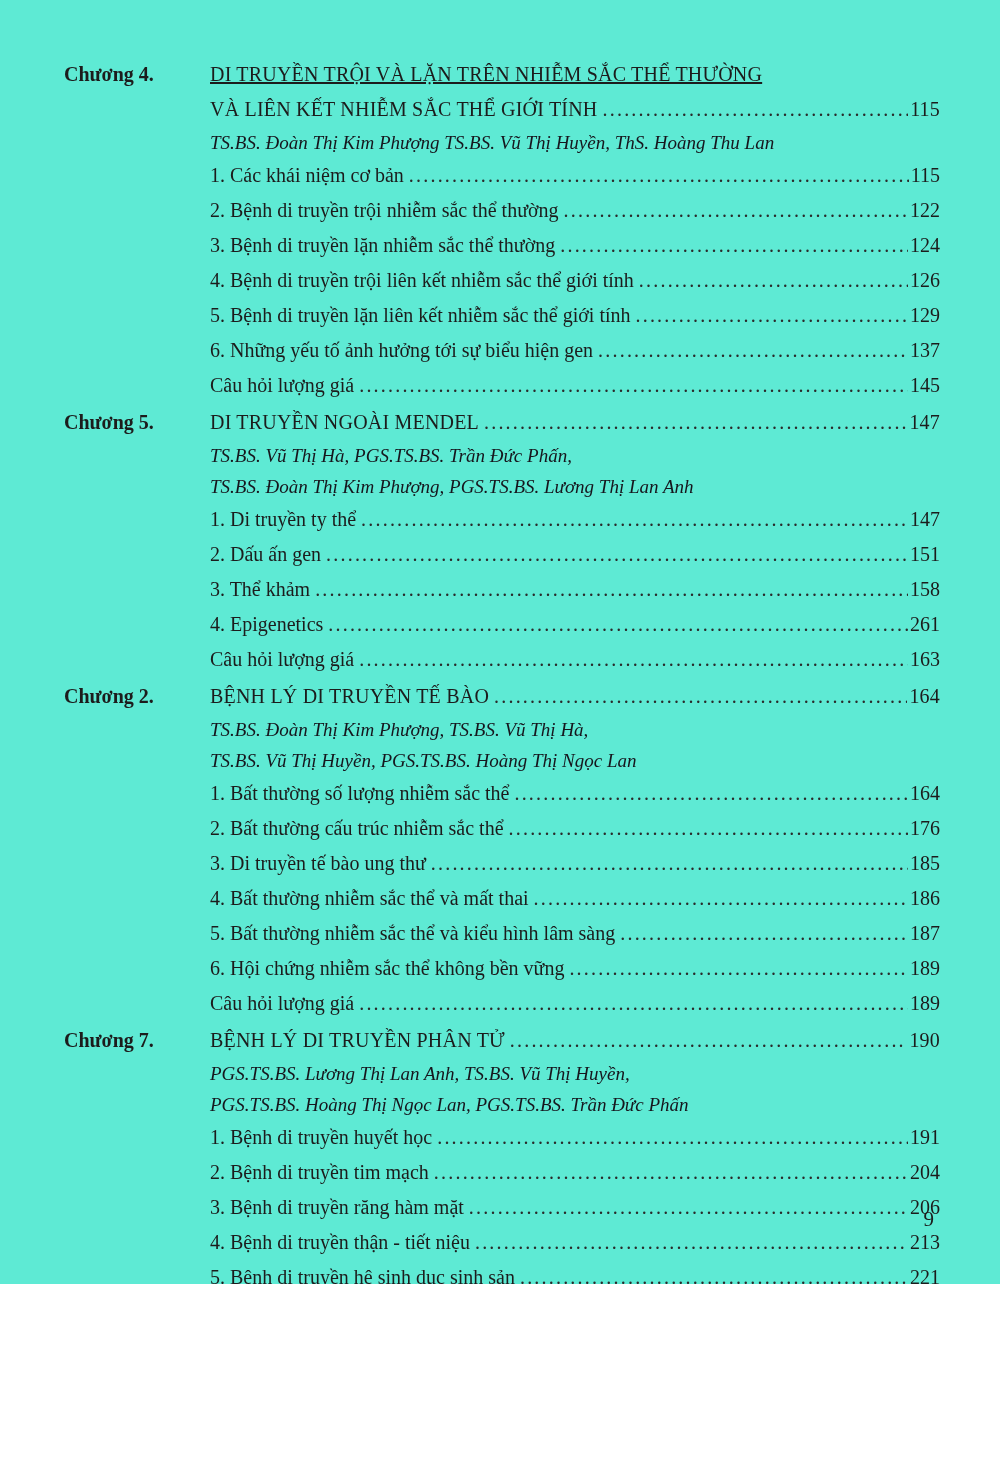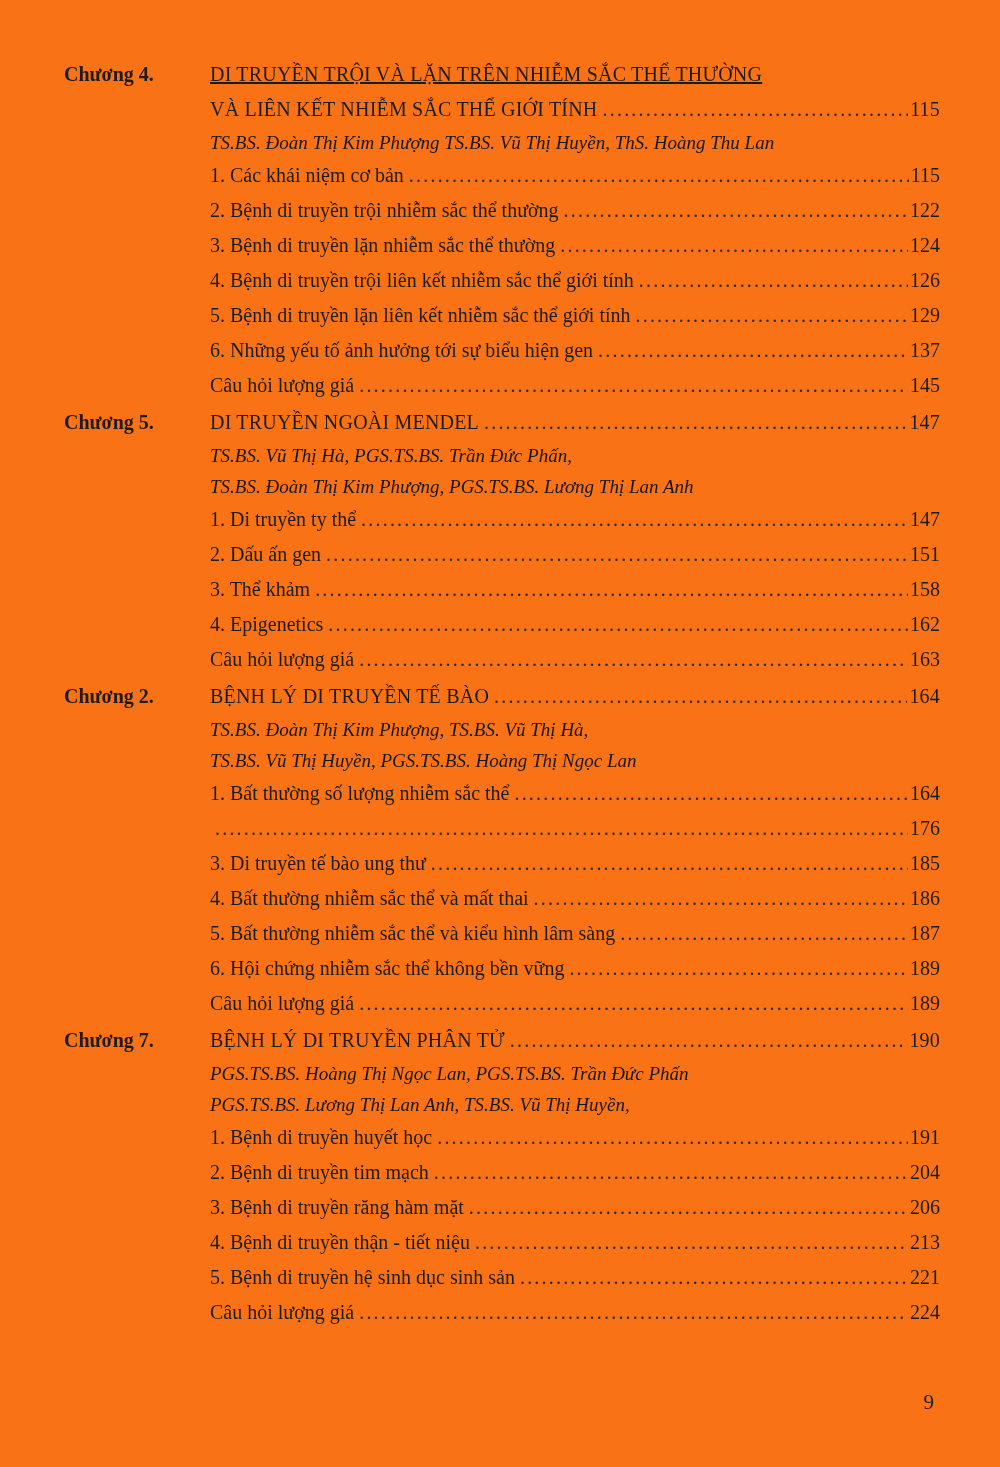--- a/index.html
+++ b/index.html
@@ -1,19 +1,19 @@
 <!DOCTYPE html>
 <html><head>
 <meta charset="utf-8">
 <style>
   html, body { margin: 0; padding: 0; background: #ffffff; }
   .page {
     width: 1000px;
-    height: 1467px;
-    background: #f97316;
+    height: 1284px;
+    background: #5eead4;
     position: relative;
     box-sizing: border-box;
     padding: 57px 60px 0 64px;
     font-family: "Liberation Serif", "DejaVu Serif", serif;
     color: #1c1c1c;
     overflow: hidden;
   }
   .chapter {
     display: grid;
     grid-template-columns: 146px 1fr;
@@ -147,21 +147,21 @@
             <span class="row-page">151</span>
           </div>
           <div class="toc-row item-row">
             <span class="row-text">3. Thể khảm </span>
             <span class="leader"></span>
             <span class="row-page">158</span>
           </div>
           <div class="toc-row item-row">
             <span class="row-text">4. Epigenetics </span>
             <span class="leader"></span>
-            <span class="row-page">162</span>
+            <span class="row-page">261</span>
           </div>
           <div class="toc-row item-row">
             <span class="row-text">Câu hỏi lượng giá </span>
             <span class="leader"></span>
             <span class="row-page">163</span>
           </div>
         </div>
       </section>
       <section class="chapter">
         <div class="chapter-label">Chương 2.</div>
@@ -172,20 +172,21 @@
             <span class="row-page">164</span>
           </div>
           <div class="authors-line">TS.BS. Đoàn Thị Kim Phượng, TS.BS. Vũ Thị Hà,</div>
           <div class="authors-line">TS.BS. Vũ Thị Huyền, PGS.TS.BS. Hoàng Thị Ngọc Lan</div>
           <div class="toc-row item-row">
             <span class="row-text">1. Bất thường số lượng nhiễm sắc thể </span>
             <span class="leader"></span>
             <span class="row-page">164</span>
           </div>
           <div class="toc-row item-row">
+            <span class="row-text">2. Bất thường cấu trúc nhiễm sắc thể</span>
             <span class="leader"></span>
             <span class="row-page">176</span>
           </div>
           <div class="toc-row item-row">
             <span class="row-text">3. Di truyền tế bào ung thư </span>
             <span class="leader"></span>
             <span class="row-page">185</span>
           </div>
           <div class="toc-row item-row">
             <span class="row-text">4. Bất thường nhiễm sắc thể và mất thai</span>
@@ -210,22 +211,22 @@
         </div>
       </section>
       <section class="chapter">
         <div class="chapter-label">Chương 7.</div>
         <div class="chapter-content">
           <div class="toc-row chapter-title-row">
             <span class="row-text">BỆNH LÝ DI TRUYỀN PHÂN TỬ </span>
             <span class="leader"></span>
             <span class="row-page">190</span>
           </div>
+          <div class="authors-line">PGS.TS.BS. Lương Thị Lan Anh, TS.BS. Vũ Thị Huyền,</div>
           <div class="authors-line">PGS.TS.BS. Hoàng Thị Ngọc Lan, PGS.TS.BS. Trần Đức Phấn</div>
-          <div class="authors-line">PGS.TS.BS. Lương Thị Lan Anh, TS.BS. Vũ Thị Huyền,</div>
           <div class="toc-row item-row">
             <span class="row-text">1. Bệnh di truyền huyết học</span>
             <span class="leader"></span>
             <span class="row-page">191</span>
           </div>
           <div class="toc-row item-row">
             <span class="row-text">2. Bệnh di truyền tim mạch</span>
             <span class="leader"></span>
             <span class="row-page">204</span>
           </div>

